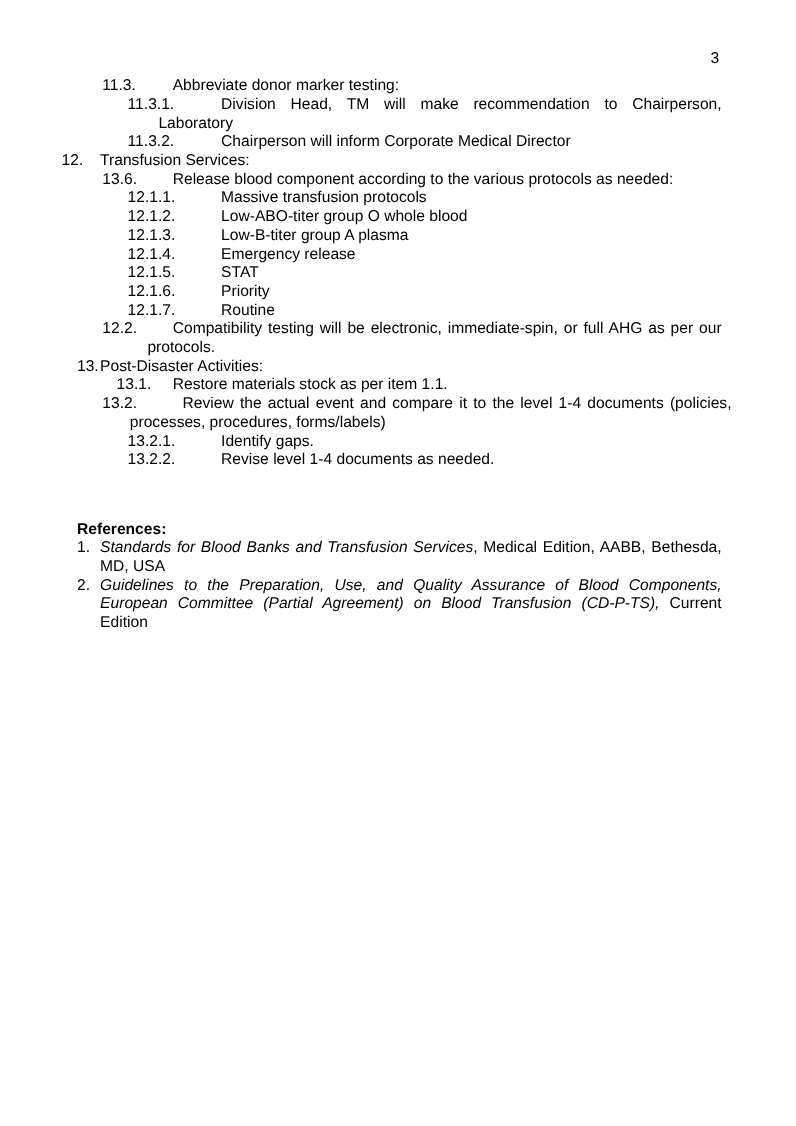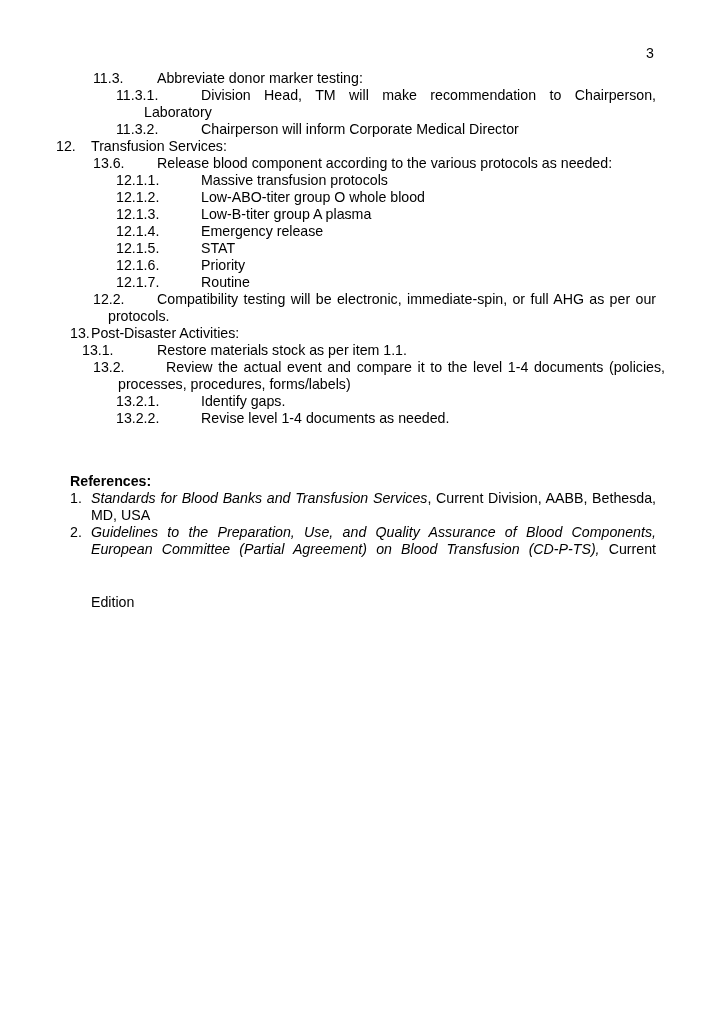--- a/index.html
+++ b/index.html
@@ -73,29 +73,29 @@
   </div>
   <div class="line" style="top:274px;left:0;width:724px;">
     <span class="num" style="left:116px">12.1.7.</span>
     <span class="txt" style="left:201px">Routine</span>
   </div>
 
   <div class="line" style="top:291px;left:0;width:724px;">
     <span class="num" style="left:93px">12.2.</span>
     <span class="txt justify" style="left:157px;width:499px">Compatibility testing will be electronic, immediate-spin, or full AHG as per our</span>
   </div>
-  <div class="line" style="top:308px;left:108px;">protocols.</div>
+  <div class="line" style="top:308px;left:134px;">protocols.</div>
 
   <div class="line" style="top:325px;left:0;width:724px;">
     <span class="num" style="left:70px">13.</span>
     <span class="txt" style="left:91px">Post-Disaster Activities:</span>
   </div>
 
   <div class="line" style="top:342px;left:0;width:724px;">
-    <span class="num" style="left:82px">13.1.</span>
+    <span class="num" style="left:106px">13.1.</span>
     <span class="txt" style="left:157px">Restore materials stock as per item 1.1.</span>
   </div>
 
   <div class="line" style="top:359px;left:0;width:724px;">
     <span class="num" style="left:93px">13.2.</span>
     <span class="txt justify" style="left:166px;width:499px">Review the actual event and compare it to the level 1-4 documents (policies,</span>
   </div>
   <div class="line" style="top:376px;left:118px;text-align:center;">processes, procedures, forms/labels)</div>
 
   <div class="line" style="top:393px;left:0;width:724px;">
@@ -104,25 +104,25 @@
   </div>
   <div class="line" style="top:410px;left:0;width:724px;">
     <span class="num" style="left:116px">13.2.2.</span>
     <span class="txt" style="left:201px">Revise level 1-4 documents as needed.</span>
   </div>
 
   <div class="line refs-heading" style="top:473px;left:70px;">References:</div>
 
   <div class="line" style="top:490px;left:0;width:724px;">
     <span class="num" style="left:70px">1.</span>
-    <span class="txt justify" style="left:91px;width:565px"><em>Standards for Blood Banks and Transfusion Services</em><span>, Current Division, AABB, Bethesda,</span></span>
+    <span class="txt justify" style="left:91px;width:565px"><em>Standards for Blood Banks and Transfusion Services</em><span>, Medical Edition, AABB, Bethesda,</span></span>
   </div>
   <div class="line" style="top:507px;left:91px;">MD, USA</div>
 
   <div class="line" style="top:524px;left:0;width:724px;">
     <span class="num" style="left:70px">2.</span>
     <span class="txt justify" style="left:91px;width:565px"><em>Guidelines to the Preparation, Use, and Quality Assurance of Blood Components,</em></span>
   </div>
   <div class="line" style="top:541px;left:91px;width:565px;">
     <span class="justify" style="position:absolute;left:0;width:565px;"><em>European Committee (Partial Agreement) on Blood Transfusion (CD-P-TS),</em><span> Current</span></span>
   </div>
-  <div class="line" style="top:558px;left:91px;margin-top:36px;">Edition</div>
+  <div class="line" style="top:558px;left:91px;">Edition</div>
 </div>
 
 </body></html>

